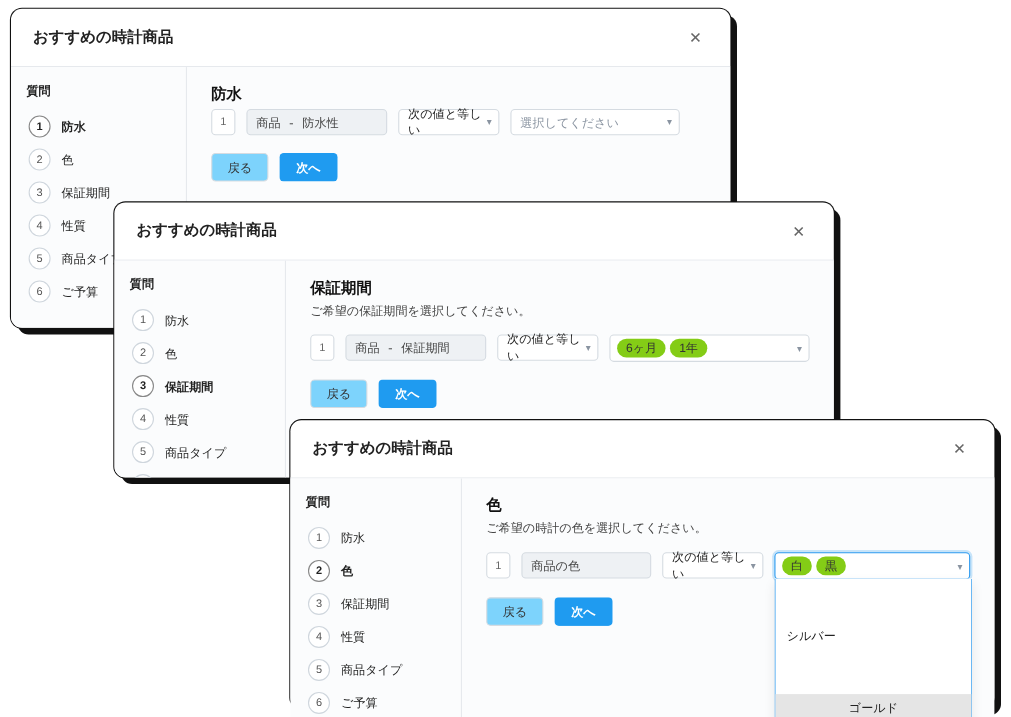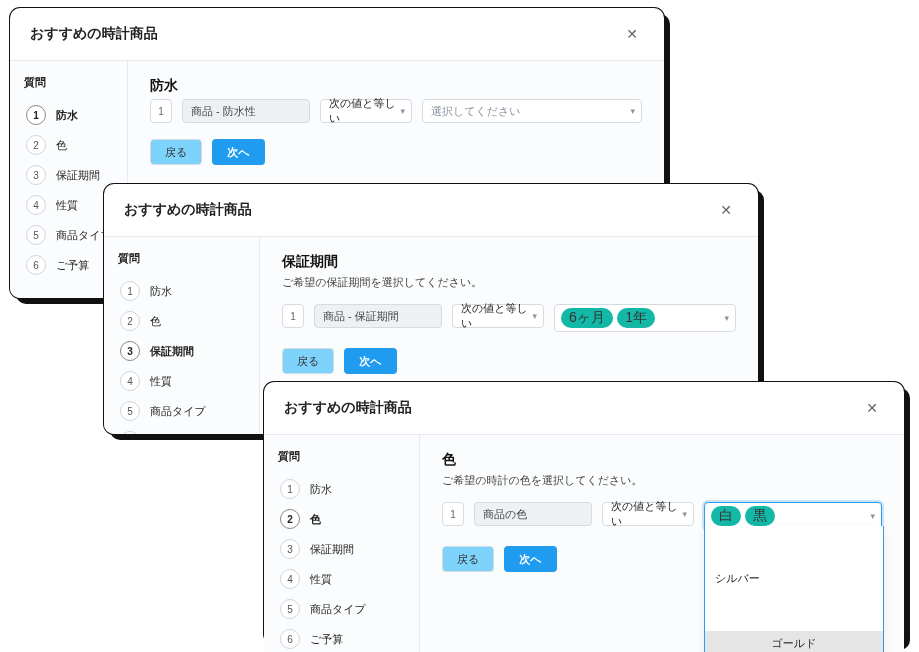--- a/index.html
+++ b/index.html
@@ -144,31 +144,31 @@
   }
   .box .caret {
     position: absolute;
     right: 6px;
     top: 50%;
     transform: translateY(-50%);
     font-size: 9px;
     color: #8a94a1;
     pointer-events: none;
   }
-  .box.readonly { background: #eef1f4; color:#444; }
+  .box.readonly { background: #eef1f4; color:#444;font-family:Liberation Mono, monospace; }
   .box.placeholder { color: #8a94a1; }
   .box.open { border-color: #2d9bf0; box-shadow: 0 0 0 2px rgba(45,155,240,.25); }
 
   .pill {
     display: inline-flex;
     align-items: center;
     padding: 1px 8px;
-    background: #14b8a6;
+    background: #84cc16;
     border-radius: 10px;
-    font-size: 14px;
+    font-size: 11px;
     color: #333;
     margin-right: 4px;
   }
 
   .btn-row { display: flex; gap: 10px; }
   .btn {
     height: 26px;
     border-radius: 4px;
     font-size: 11px;
     padding: 0 14px;
@@ -258,21 +258,21 @@
         <div class="main-title">防水</div>
         <div class="rule-row">
           <div class="rule-num">1</div>
           <div class="box readonly" style="width:128px">
               <span>商品 - 防水性</span>
             </div>
           <div class="box" style="width:92px">
               <span>次の値と等しい</span>
               <span class="caret">▾</span>
             </div>
-          <div class="box placeholder" style="width:220px">
+          <div class="box placeholder" style="width:154px">
               <span>選択してください</span>
               <span class="caret">▾</span>
             </div>
         </div>
         <div class="btn-row">
           <div class="btn btn-secondary">
               <span>戻る</span>
             </div>
           <div class="btn btn-primary">
               <span>次へ</span>

